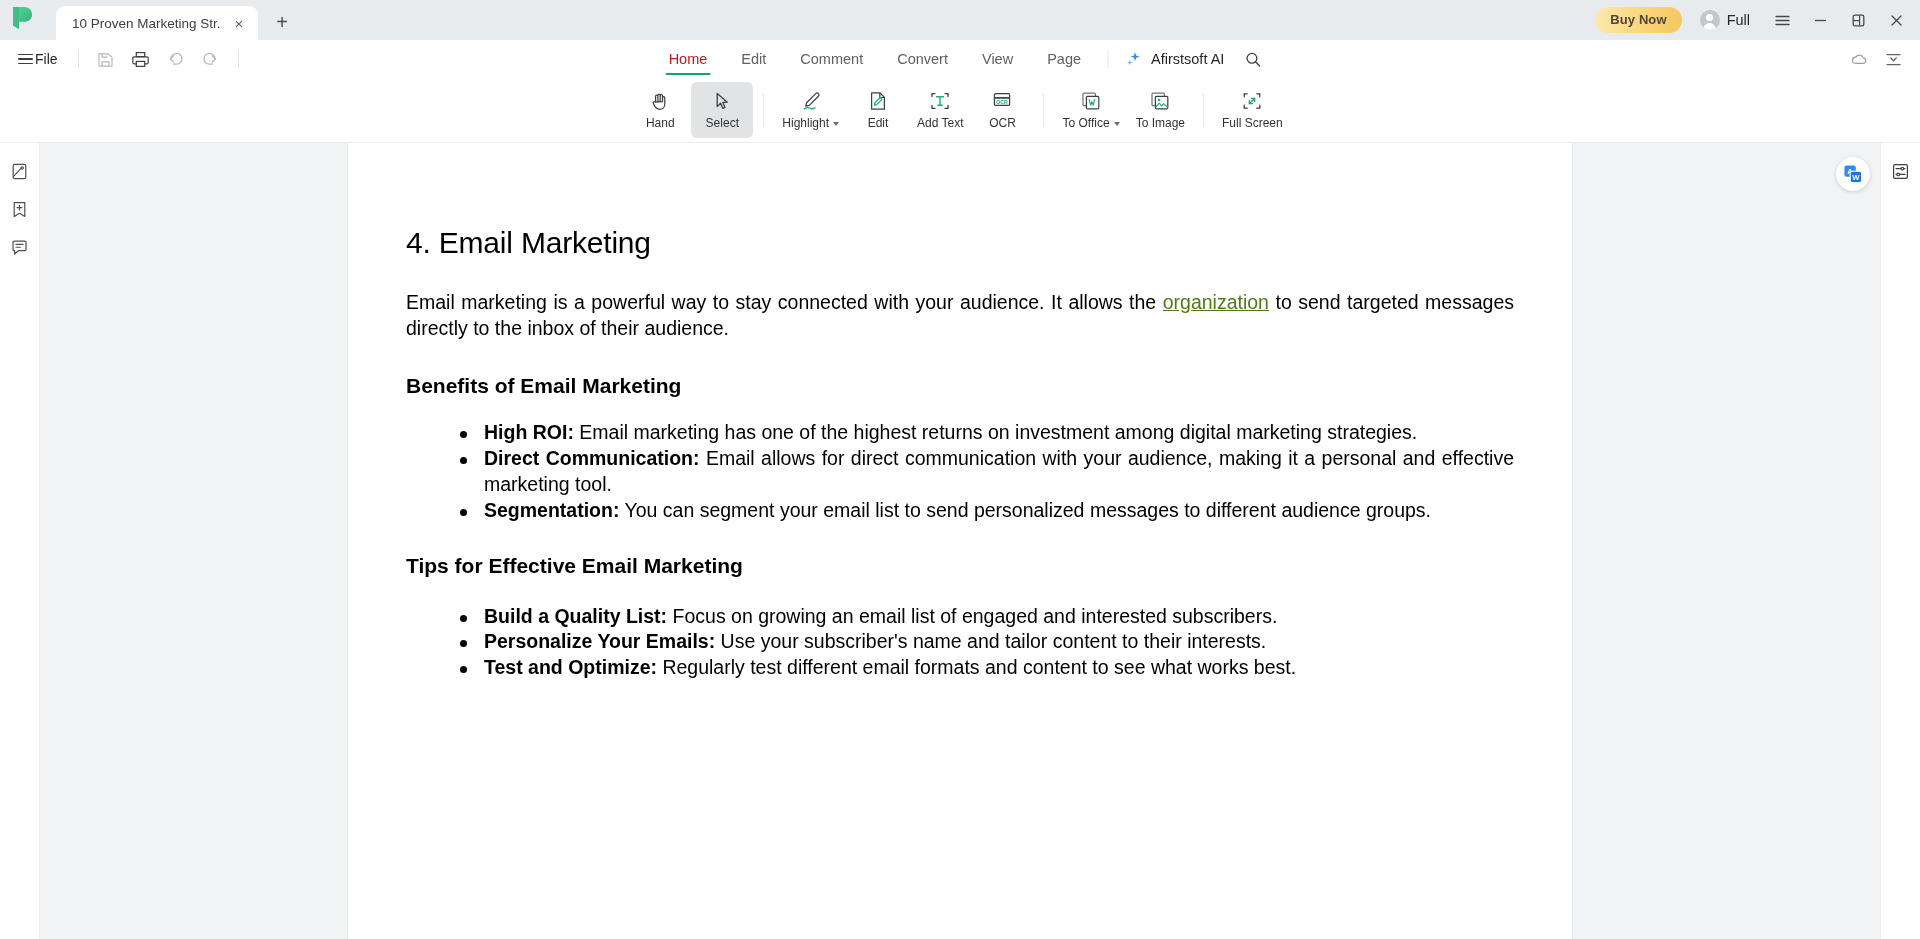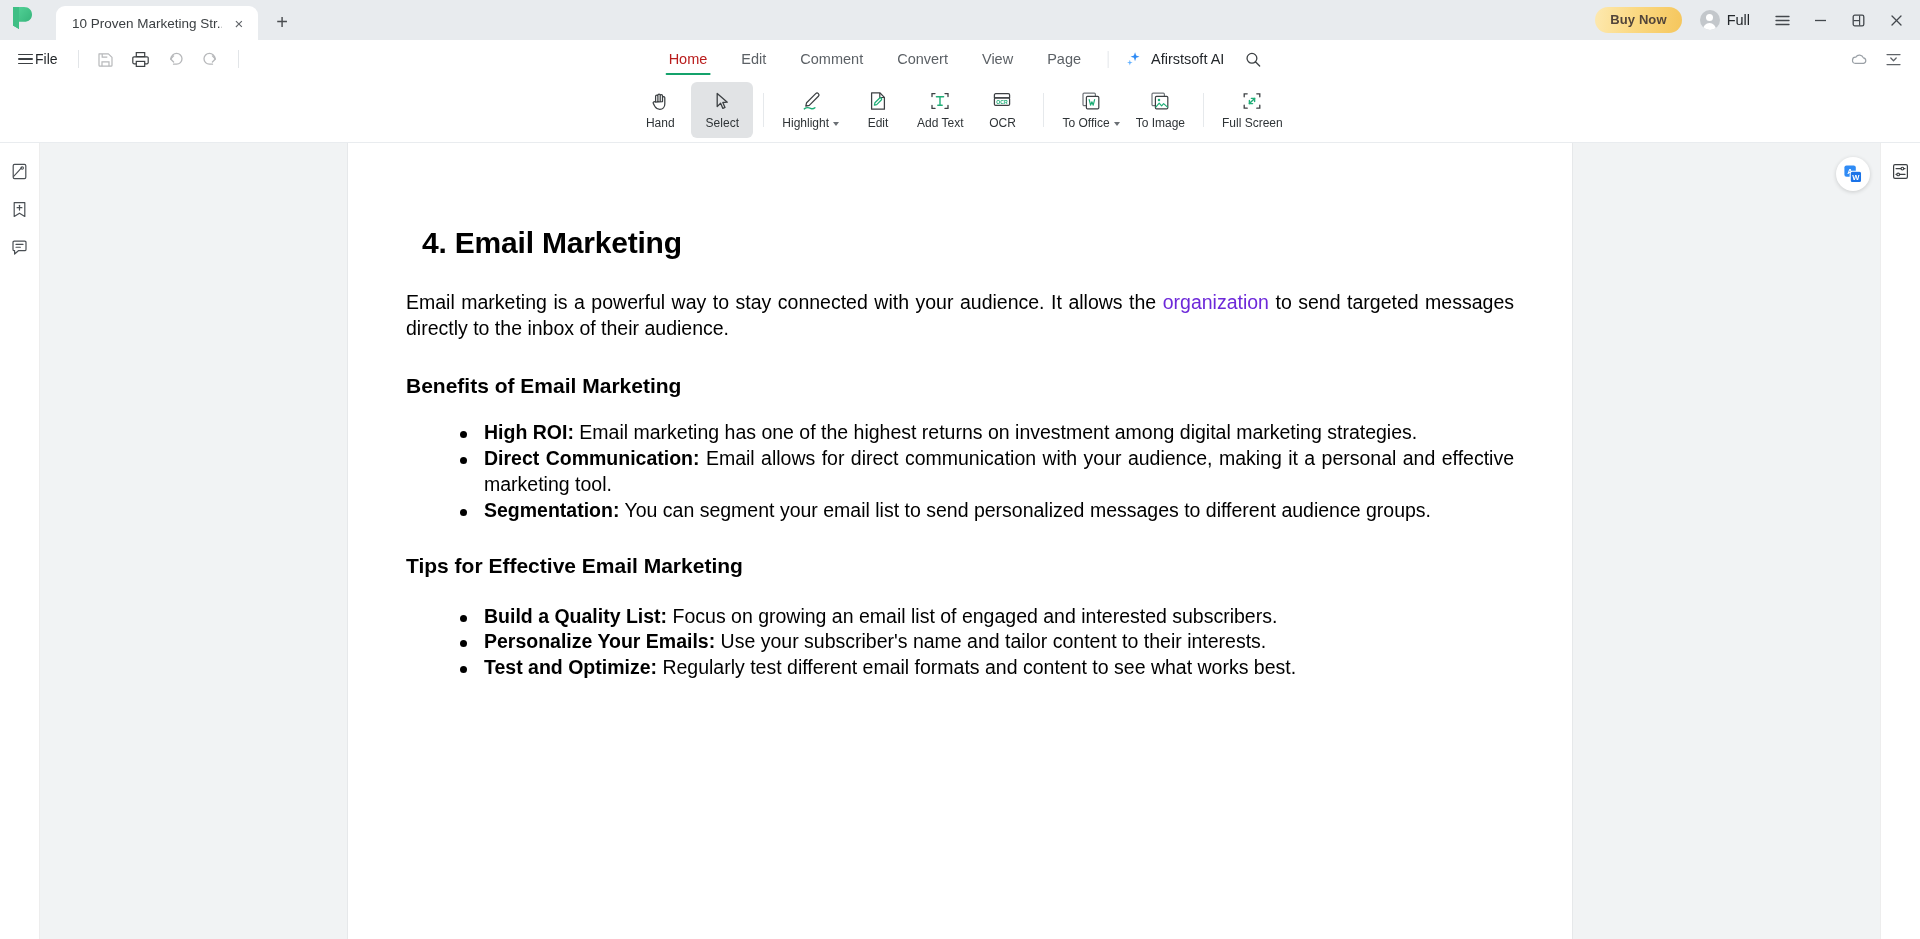--- a/index.html
+++ b/index.html
@@ -226,35 +226,35 @@
   }
   .doc-li::before {
     content:"";
     position:absolute; left: 8px; top: 11px;
     width: 7px; height: 7px; border-radius:50%;
     background:#000;
   }
   .clipped-li { overflow:hidden; }
   .doc h1 {
     font-size: 30px;
-    font-weight: 700;
+    font-weight: 400;
     letter-spacing: -.2px;
-    margin: 16px;
+    margin: 0;
   }
   .doc h2 {
     font-size: 21px;
     font-weight: 700;
     margin: 0;
   }
   .doc p {
     font-size: 19.5px;
     line-height: 1.33;
     text-align: justify;
   }
-  .doclink { color:#6d28d9; cursor:pointer; }
+  .doclink { color:#4d7c0f; text-decoration: underline; cursor:pointer; }
   .b { font-weight: 700; }
 
   .rightrail {
     width: 40px;
     background:#fff;
     display:flex; flex-direction:column; align-items:center;
     padding-top: 14px; gap:10px;
     border-left:1px solid #ededed;
     flex-shrink:0;
   }

